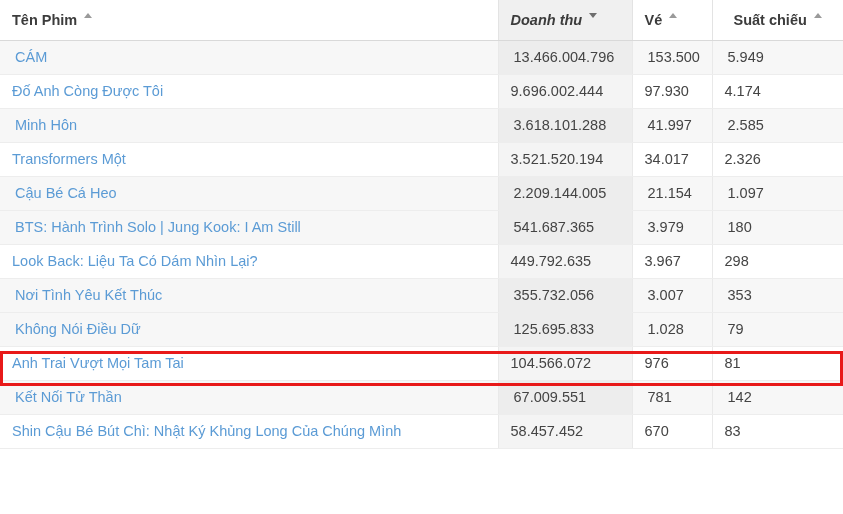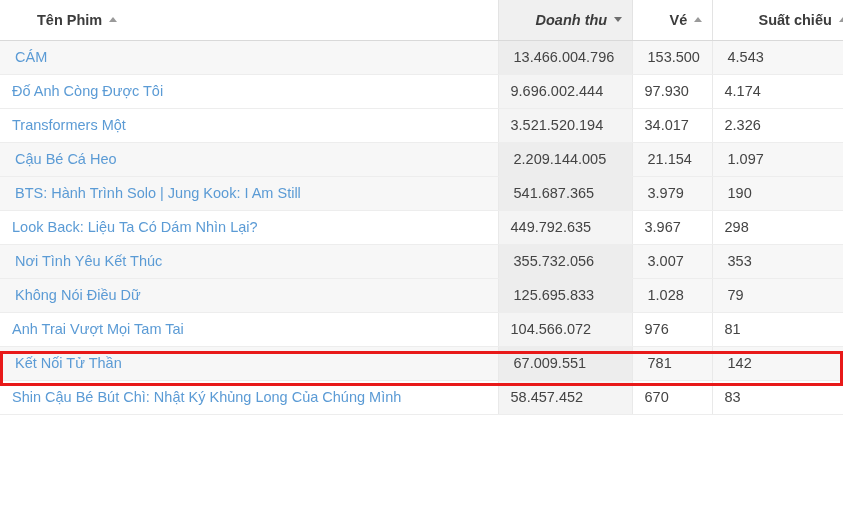--- a/index.html
+++ b/index.html
@@ -39,23 +39,21 @@
     white-space: nowrap;
     vertical-align: middle;
     cursor: pointer;
     user-select: none;
   }
   thead th.sorted { background: #f0f0f0; font-style: italic; }
   thead th:last-child { border-right: none; padding-left: 21px; }
 
   th .hd {
     display: flex;
-    align-items: center;
     gap: 7px;
-    margin-left: 25px;
   }
   th.num .hd { justify-content: flex-start; }
   th .lbl { line-height: 1; }
 
   .arrow {
     display: inline-block;
     width: 0; height: 0;
     flex: 0 0 auto;
   }
   .arrow.up {
@@ -145,45 +143,51 @@
               <span class="arrow up"></span>
             </div>
           </th>
         </tr>
     </thead>
     <tbody id="tbody">
         <tr class="odd">
           <td><a class="film" href="#">CÁM</a></td>
           <td class="num rev">13.466.004.796</td>
           <td class="num tick">153.500</td>
-          <td class="num shows">4.543</td>
+          <td class="num shows">5.949</td>
         </tr>
         <tr>
           <td><a class="film" href="#">Đố Anh Còng Được Tôi</a></td>
           <td class="num rev">9.696.002.444</td>
           <td class="num tick">97.930</td>
           <td class="num shows">4.174</td>
         </tr>
+        <tr class="odd">
+          <td><a class="film" href="#">Minh Hôn</a></td>
+          <td class="num rev">3.618.101.288</td>
+          <td class="num tick">41.997</td>
+          <td class="num shows">2.585</td>
+        </tr>
         <tr>
           <td><a class="film" href="#">Transformers Một</a></td>
           <td class="num rev">3.521.520.194</td>
           <td class="num tick">34.017</td>
           <td class="num shows">2.326</td>
         </tr>
         <tr class="odd">
           <td><a class="film" href="#">Cậu Bé Cá Heo</a></td>
           <td class="num rev">2.209.144.005</td>
           <td class="num tick">21.154</td>
           <td class="num shows">1.097</td>
         </tr>
         <tr class="odd">
           <td><a class="film" href="#">BTS: Hành Trình Solo | Jung Kook: I Am Still</a></td>
           <td class="num rev">541.687.365</td>
           <td class="num tick">3.979</td>
-          <td class="num shows">190</td>
+          <td class="num shows">180</td>
         </tr>
         <tr>
           <td><a class="film" href="#">Look Back: Liệu Ta Có Dám Nhìn Lại?</a></td>
           <td class="num rev">449.792.635</td>
           <td class="num tick">3.967</td>
           <td class="num shows">298</td>
         </tr>
         <tr class="odd">
           <td><a class="film" href="#">Nơi Tình Yêu Kết Thúc</a></td>
           <td class="num rev">355.732.056</td>

